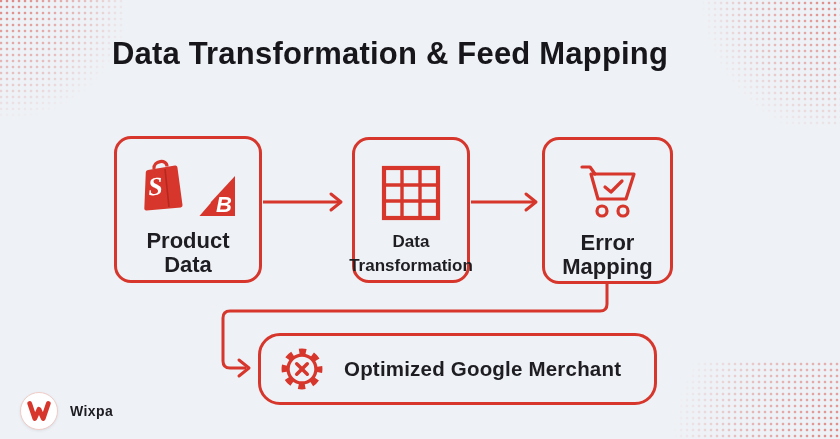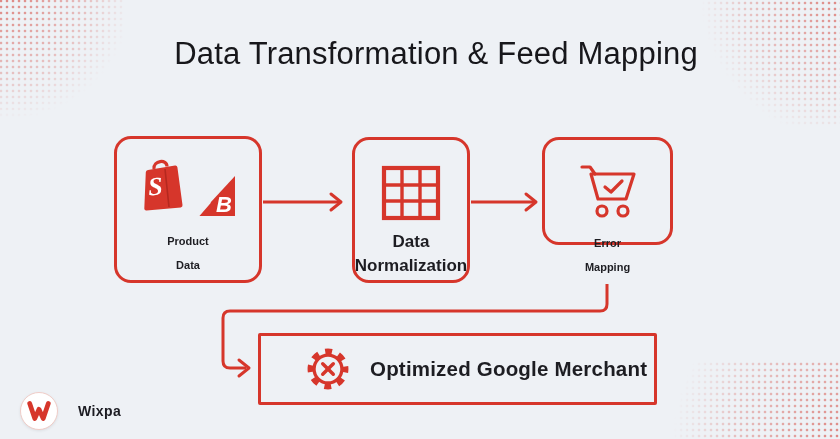--- a/index.html
+++ b/index.html
@@ -29,60 +29,59 @@
   .halftone.tr{right:-6px;top:-6px;width:146px;height:132px;
     -webkit-mask-image:radial-gradient(circle at 100% 0%, #000 0%, rgba(0,0,0,.45) 48%, transparent 74%);
     mask-image:radial-gradient(circle at 100% 0%, #000 0%, rgba(0,0,0,.45) 48%, transparent 74%);}
   .halftone.br{right:-6px;bottom:-6px;width:216px;height:84px;
     -webkit-mask-image:radial-gradient(circle at 100% 100%, #000 0%, rgba(0,0,0,.45) 48%, transparent 75%);
     mask-image:radial-gradient(circle at 100% 100%, #000 0%, rgba(0,0,0,.45) 48%, transparent 75%);}
 
   .title{
     position:absolute;left:0;top:33px;width:780px;
     text-align:center;color:var(--ink);
-    font-size:31px;font-weight:normal;line-height:41px;
+    font-size:31px;font-weight:bold;line-height:41px;
     letter-spacing:.2px;
-    margin-left:46px;
   }
 
   .node{
     position:absolute;
     border:3px solid var(--red);
     border-radius:17px;
     display:flex;flex-direction:column;align-items:center;
   }
   .node-label{
     text-align:center;color:#1d1d22;
-    font-size:11px;font-weight:bold;line-height:24px;
+    font-size:22px;font-weight:bold;line-height:24px;
     white-space:nowrap;
   }
   #node-product-data{left:114px;top:136px;width:148px;height:147px;}
   #node-product-data .iconrow{display:flex;align-items:flex-end;gap:13px;margin-top:16px;height:62px;}
   #node-product-data .node-label{margin-top:12px;}
 
   #node-data-normalization{left:352px;top:137px;width:118px;height:146px;}
   #node-data-normalization .iconrow{margin-top:25px;height:56px;}
   #node-data-normalization .node-label{margin-top:9px;font-size:17px;}
 
-  #node-error-fixing{left:542px;top:137px;width:131px;height:108px;}
+  #node-error-fixing{left:542px;top:137px;width:131px;height:147px;}
   #node-error-fixing .iconrow{margin-top:21px;height:66px;}
   #node-error-fixing .node-label{margin-top:4px;}
 
   #node-merchant{
     left:258px;top:333px;width:399px;height:72px;
-    border-radius:2px;flex-direction:row;align-items:center;
-    justify-content:flex-start;padding-left:42px;gap:17px;
+    border-radius:22px;flex-direction:row;align-items:center;
+    justify-content:flex-start;padding-left:16px;gap:17px;
   }
   #node-merchant .node-label{font-size:20.5px;letter-spacing:.2px;}
 
   .arrows{position:absolute;left:0;top:0;width:840px;height:439px;pointer-events:none;}
 
   .brand{
     position:absolute;left:20px;top:392px;
-    display:flex;align-items:center;gap:20px;
+    display:flex;align-items:center;gap:12px;
   }
   .brand-badge{
     width:38px;height:38px;border-radius:50%;
     background:#fff;border:1px solid #f0cdc8;
     box-shadow:0 1px 3px rgba(0,0,0,.08);
     display:flex;align-items:center;justify-content:center;
   }
   .brand-name{
     font-size:14px;font-weight:bold;color:#1c1c22;letter-spacing:.4px;
   }
@@ -139,21 +138,21 @@
       <svg width="62" height="56" viewBox="0 0 62 56">
         <rect x="4" y="3" width="54" height="50" fill="none" stroke="#d6362b" stroke-width="4.2"></rect>
         <line x1="22" y1="3" x2="22" y2="53" stroke="#d6362b" stroke-width="3.4"></line>
         <line x1="40" y1="3" x2="40" y2="53" stroke="#d6362b" stroke-width="3.4"></line>
         <line x1="4" y1="20" x2="58" y2="20" stroke="#d6362b" stroke-width="3.4"></line>
         <line x1="4" y1="36" x2="58" y2="36" stroke="#d6362b" stroke-width="3.4"></line>
       </svg>
     </div>
     <div class="node-label">
       <div>Data</div>
-      <div>Normalization</div>
+      <div>Transformation</div>
     </div>
   </div>
 
   <div class="node" id="node-error-fixing">
     <div class="iconrow">
       <svg width="68" height="64" viewBox="0 0 68 64">
         <g stroke="#d6362b" stroke-width="3.2" fill="none" stroke-linecap="round" stroke-linejoin="round">
           <path d="M8 6 L16 6 L21 13"></path>
           <path d="M17 13 L60 13 L52 38 L24 38 Z"></path>
           <path d="M31 26 L37 31 L48 20"></path>

